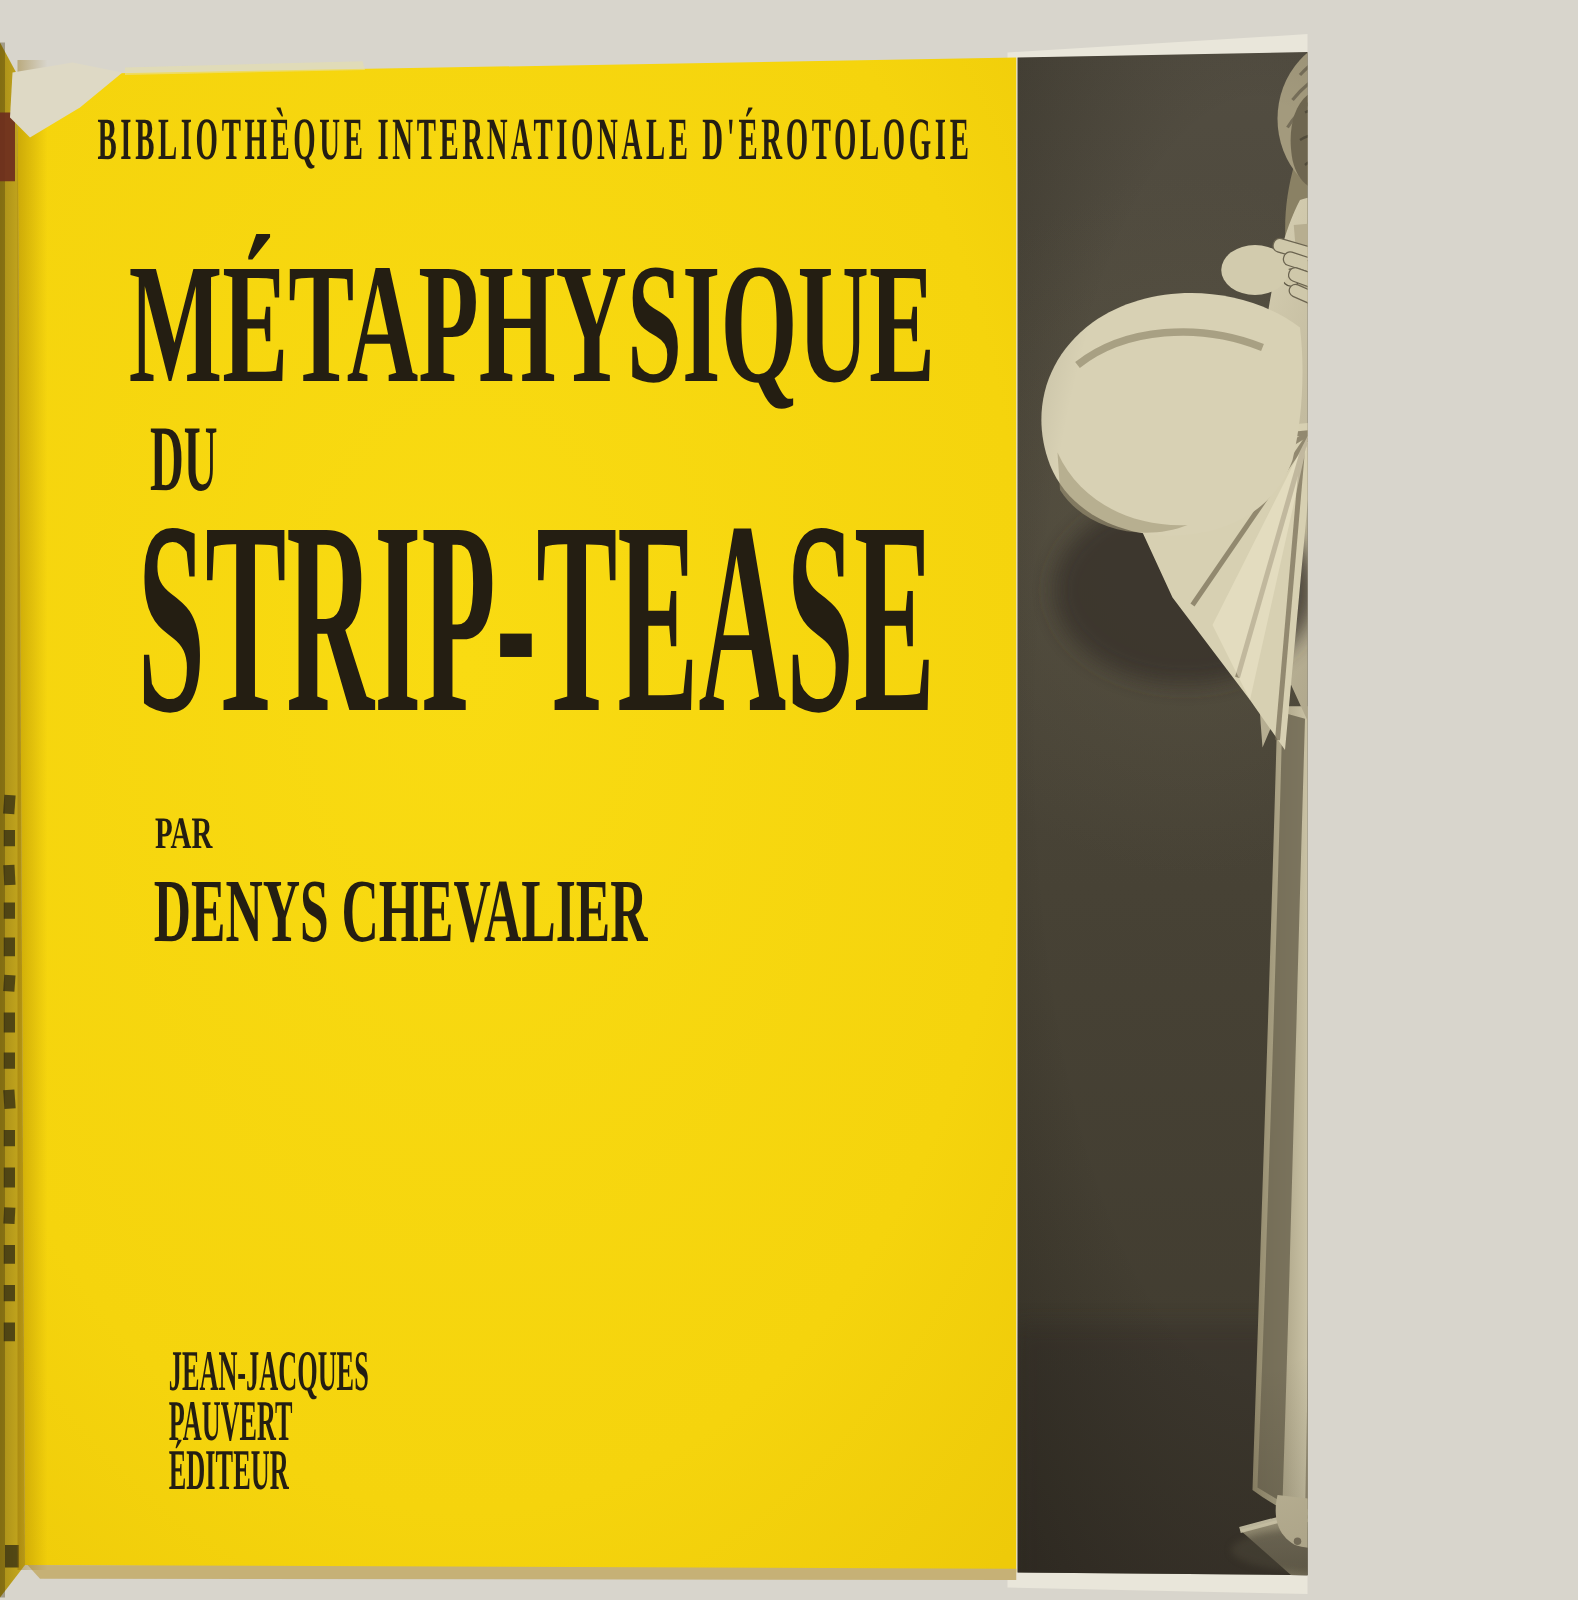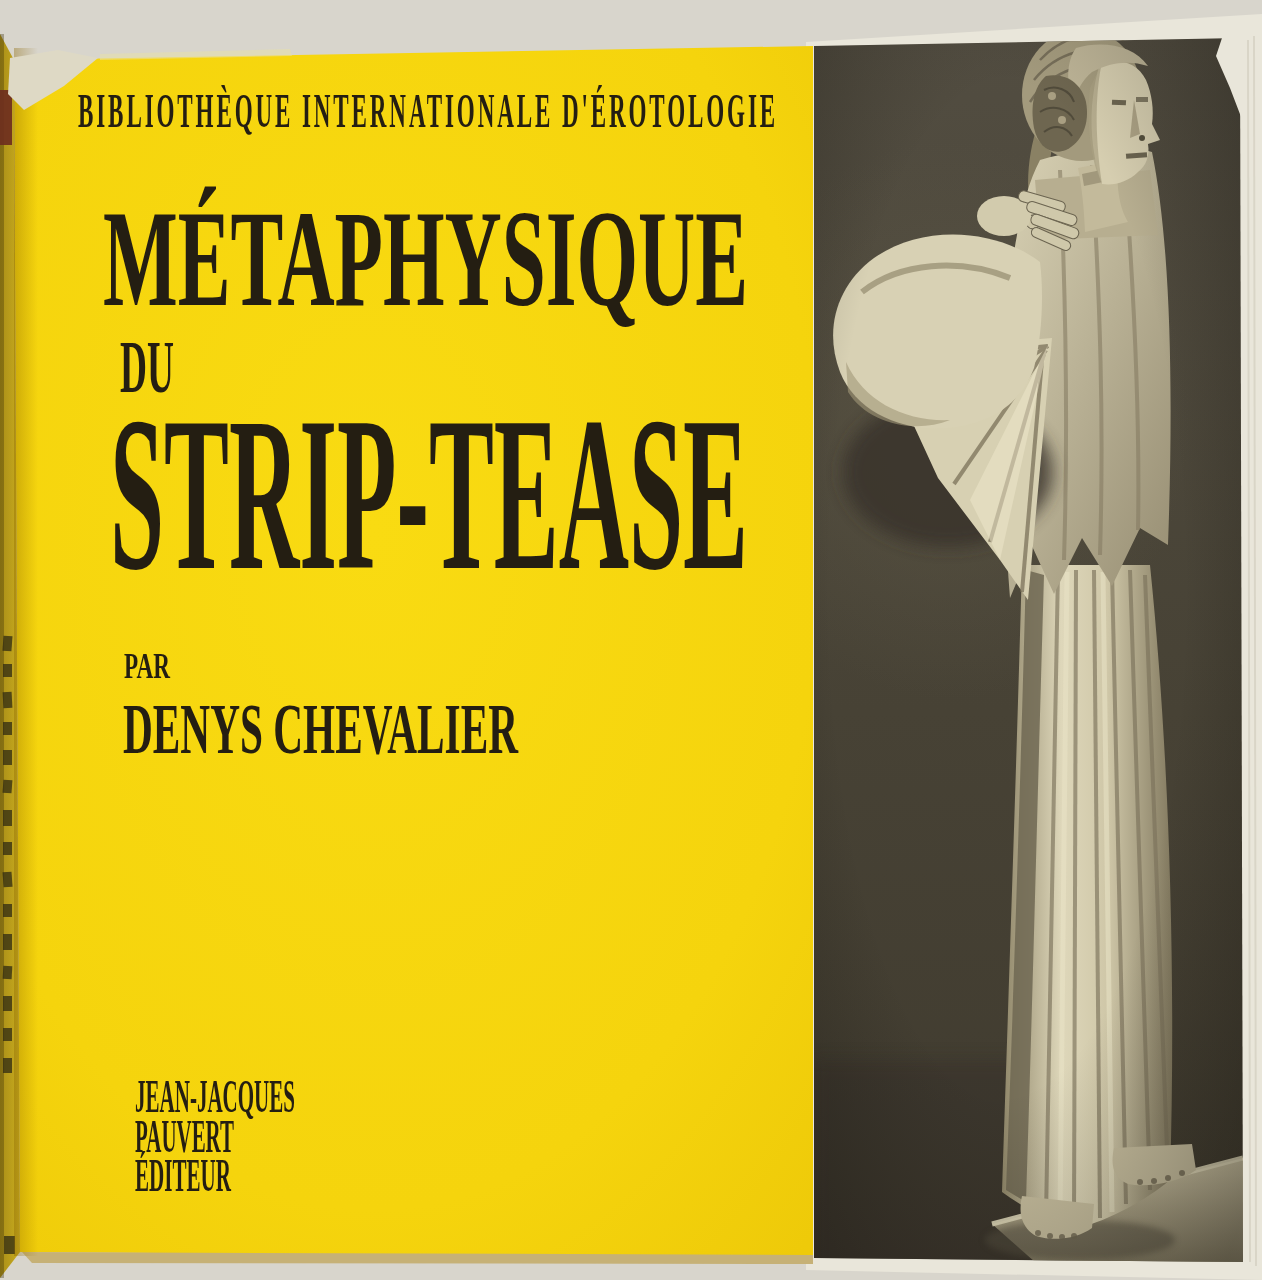--- a/index.html
+++ b/index.html
@@ -1,16 +1,16 @@
 <!DOCTYPE html>
 <html><head>
 <meta charset="utf-8">
 <style>
   html,body{margin:0;padding:0;background:#d8d5cc;}
-  .scene{position:relative;width:1262px;height:1280px;overflow:hidden;
+  .scene{position:relative;width:1046px;height:1280px;overflow:hidden;
          font-family:"Liberation Serif","DejaVu Serif",serif;}
   svg{display:block;}
   text{font-family:"Liberation Serif","DejaVu Serif",serif;font-weight:700;fill:#241e12;}
 </style>
 </head>
 <body>
 
 <div class="scene">
 <svg width="1262" height="1280" viewBox="0 0 1262 1280" xmlns="http://www.w3.org/2000/svg">
   <defs>

